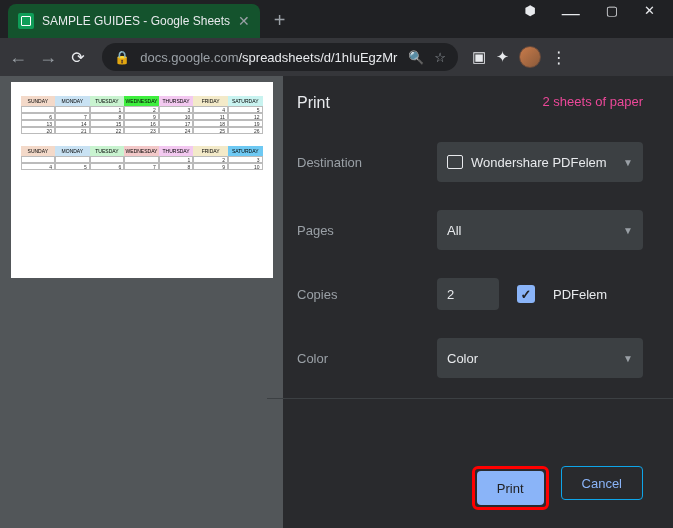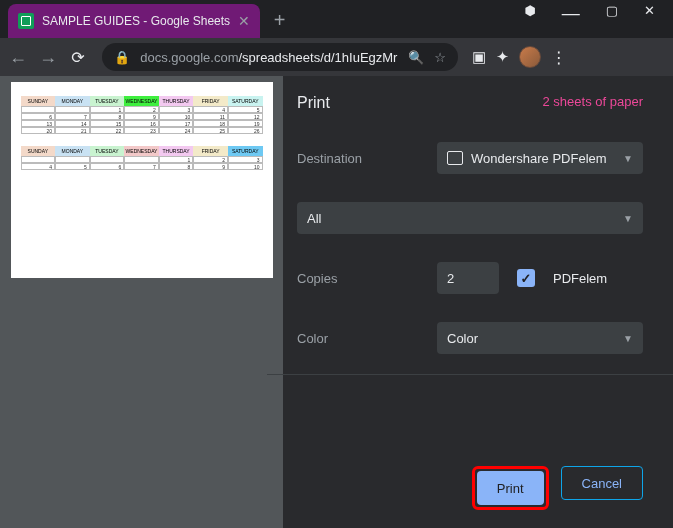--- a/index.html
+++ b/index.html
@@ -1,19 +1,19 @@
 <!DOCTYPE html>
 <html><head>
 <meta charset="utf-8">
 <style>
 * { margin: 0; padding: 0; box-sizing: border-box; font-family: Arial, sans-serif; }
 body { width: 673px; height: 528px; background: #202124; overflow: hidden; }
 
 .titlebar { height: 38px; background: #202124; display: flex; align-items: flex-end; }
-.tab { height: 34px; background: #701a75; margin-left: 8px; display: flex; align-items: center; padding: 12px 10px; border-radius: 8px 8px 0 0; min-width: 230px; gap: 8px; }
+.tab { height: 34px; background: #14532d; margin-left: 8px; display: flex; align-items: center; padding: 12px 10px; border-radius: 8px 8px 0 0; min-width: 230px; gap: 8px; }
 .sheets-logo { width: 16px; height: 16px; background: #0f9d58; display: flex; align-items: center; justify-content: center; border-radius: 2px; }
 .sheets-logo::after { content: ''; width: 8px; height: 8px; border: 1px solid #fff; border-radius: 1px; }
 .tab-title { color: #e8eaed; font-size: 12px; flex: 1; }
 .tab-close { color: #9aa0a6; font-size: 14px; }
 .newtab { color: #9aa0a6; font-size: 20px; margin-left: 14px; margin-bottom: 6px; }
 .win-controls { margin-left: auto; display: flex; gap: 26px; padding: 0 18px 14px 0; color: #e8eaed; font-size: 13px; }
 .win-ctrl.dash { font-size: 18px; }
 
 .toolbar { height: 38px; background: #35363a; display: flex; align-items: center; padding: 0 8px; gap: 10px; }
 .nav-arrow { color: #9aa0a6; font-size: 18px; width: 20px; text-align: center; }
@@ -34,21 +34,21 @@
 .mini-row { display: flex; height: 7px; }
 .mini-row > div { flex: 1; border: 0.5px solid #bbb; font-size: 5px; text-align: right; padding-right: 2px; line-height: 7px; color: #333; }
 
 .panel { flex: 1; background: #292a2d; color: #e8eaed; padding: 18px 30px 18px 14px; display: flex; flex-direction: column; font-size: 13px; position: relative; }
 .panel-head { display: flex; justify-content: space-between; margin-bottom: 30px; }
 .panel-title { font-size: 16px; color: #e8eaed; }
 .sheet-count { color: #ec4899; }
 .row { display: flex; align-items: center; margin-bottom: 28px; }
 .row-label { width: 140px; color: #9aa0a6; }
 .row-ctrl { flex: 1; }
-.dd { background: #3c4043; height: 32px; border-radius: 4px; display: flex; align-items: center; padding: 0 10px; justify-content: space-between; color: #e8eaed; gap: 8px;}
+.dd { background: #3c4043; height: 40px; border-radius: 4px; display: flex; align-items: center; padding: 0 10px; justify-content: space-between; color: #e8eaed; gap: 8px;}
 .dd .caret { color: #9aa0a6; font-size: 10px; }
 .copies-row .row-ctrl { display: flex; align-items: center; gap: 18px; }
 .num-input { width: 62px; height: 32px; background: #3c4043; border-radius: 4px; display: flex; align-items: center; padding: 0 10px; color: #e8eaed; }
 .chk { width: 18px; height: 18px; background: #8ab4f8; border-radius: 3px; display: flex; align-items: center; justify-content: center; color: #202124; font-size: 13px; font-weight: bold;}
 .sep { height: 1px; background: #3c4043; margin: 6px -30px 0 -30px; }
 .more-row { display: flex; justify-content: space-between; align-items: center; padding: 22px 0; }
 .more-lbl { color: #e8eaed; }
 .chev { color: #9aa0a6; font-size: 11px; }
 .actions { position: absolute; bottom: 18px; right: 30px; display: flex; gap: 12px; }
 .btn { height: 34px; padding: 0 20px; border-radius: 4px; display: flex; align-items: center; justify-content: center; font-size: 13px; }
@@ -184,20 +184,21 @@
       <div class="row-ctrl">
         <div class="dd">
           <span class="printer-ico"></span>
           <span style="flex:1; white-space:nowrap; overflow:hidden">Wondershare PDFelem</span>
           <span class="caret">▼</span>
         </div>
       </div>
     </div>
 
     <div class="row">
+      <div class="row-label">Pages</div>
       <div class="row-ctrl">
         <div class="dd">
           <span>All</span>
           <span class="caret">▼</span>
         </div>
       </div>
     </div>
 
     <div class="row copies-row">
       <div class="row-label">Copies</div>

